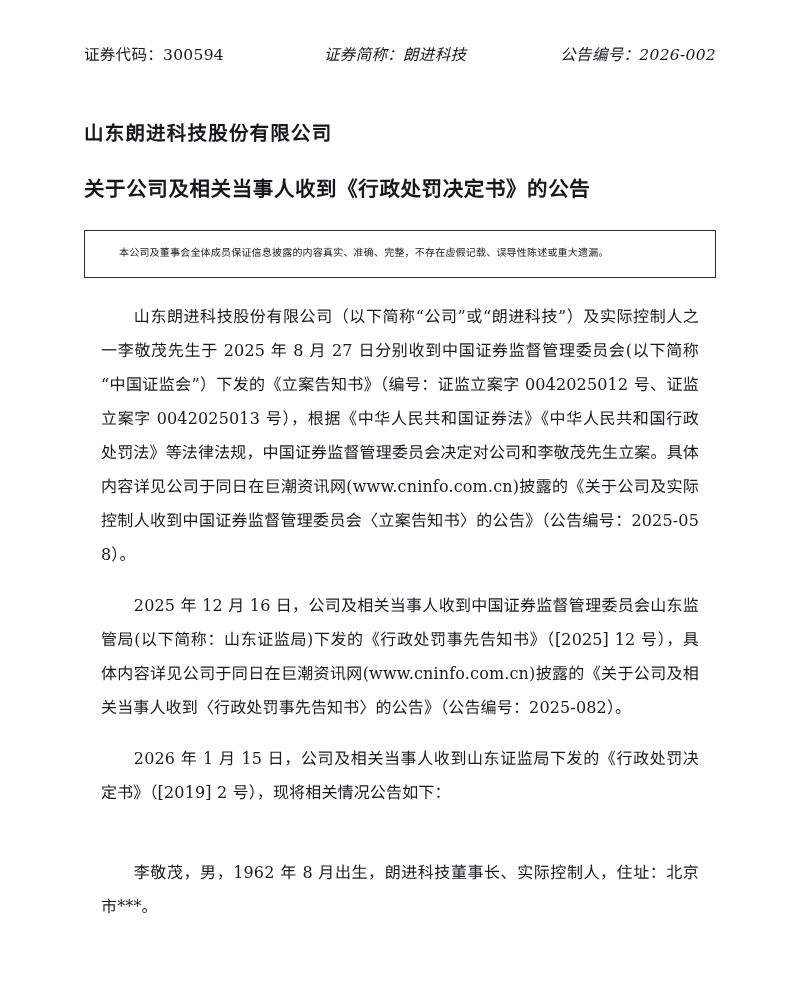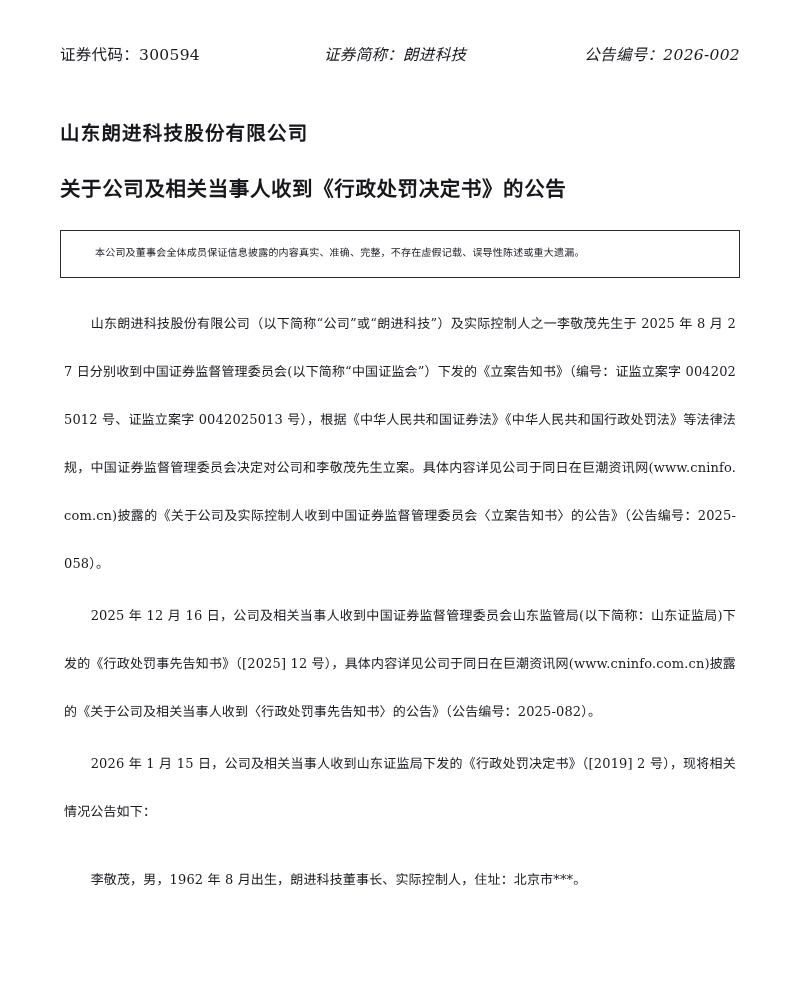--- a/index.html
+++ b/index.html
@@ -15,21 +15,21 @@
     font-family: "DejaVu Serif", "Liberation Serif", serif;
     color: #1a1a20;
     -webkit-font-smoothing: antialiased;
   }
 
   .page {
     position: relative;
     width: 800px;
     height: 844px;
     box-sizing: border-box;
-    padding: 0 60px;
+    padding: 0 84px;
   }
 
   
   .doc-header {
     display: flex;
     justify-content: space-between;
     align-items: baseline;
     font-size: 15.5px;
     letter-spacing: 0.3px;
     padding-top: 42px;
@@ -68,23 +68,23 @@
     text-align: justify;
     text-justify: inter-ideograph;
     letter-spacing: 0.2px;
   }
   .disclaimer .indent { display: inline-block; width: 2.1em; }
 
   
   .body-block { margin-top: 22px; }
 
   p.para {
-    margin: 4px;
-    font-size: 13px;
-    line-height: 48px;
+    margin: 17px;
+    font-size: 16px;
+    line-height: 34px;
     text-align: justify;
     text-justify: inter-ideograph;
     letter-spacing: 0.15px;
     text-indent: 2.05em;
     word-break: break-all;
   }
 
   h2.section-heading {
     margin: 0;
     font-family: "DejaVu Sans", "Liberation Sans", sans-serif;

